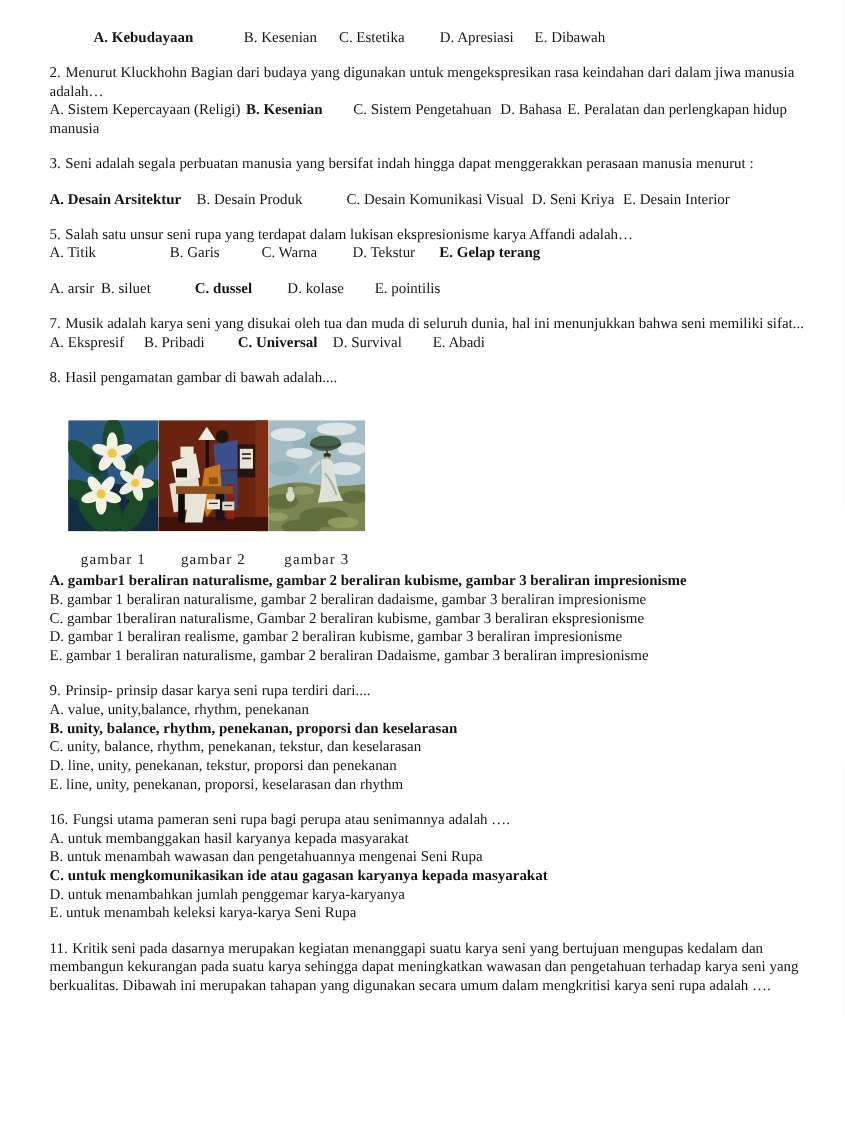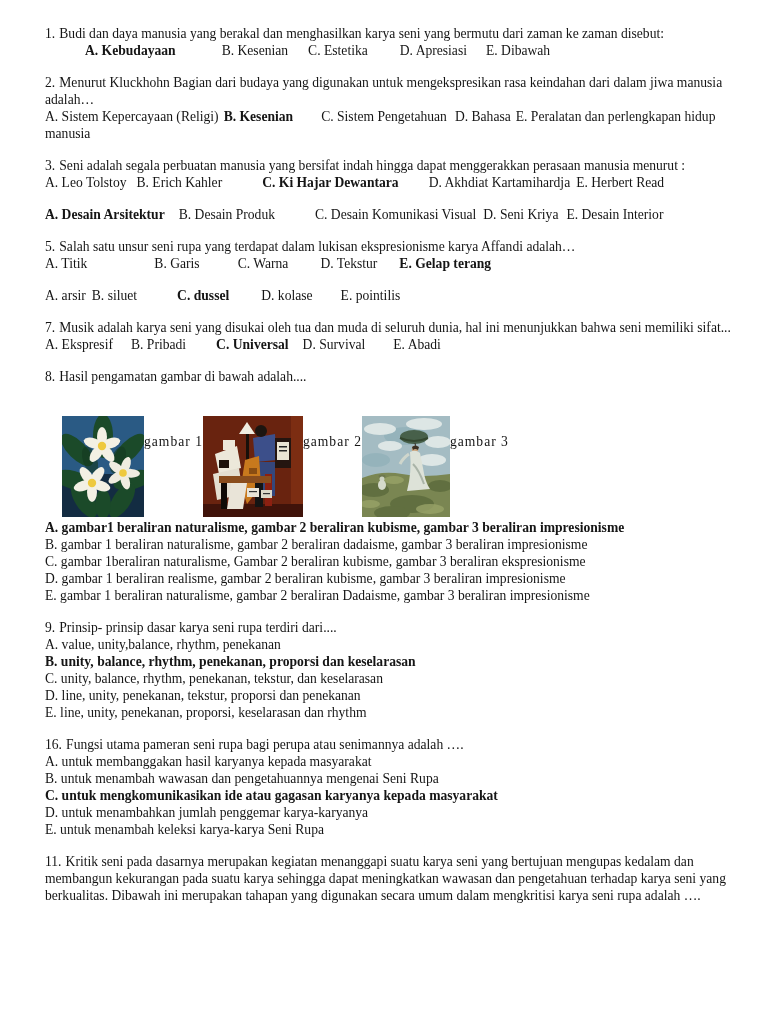--- a/index.html
+++ b/index.html
@@ -24,45 +24,43 @@
   .qnum { margin-right: 0.3em; }
   .opt { }
   .bold { font-weight: bold; }
   .opts.block .opt { display: block; }
   .opts.inline .opt { display: inline; }
   .figures {
     display: flex;
     align-items: flex-start;
     margin: 31px 0 2px 17px;
   }
-  .figures figure { margin: 0; padding: 0; display: flex; flex-direction: row; }
+  .figures figure { margin: 0; padding: 0; display: flex; flex-direction: column; }
   .figures svg { display: block; }
   .figures figcaption {
     margin-top: 17px;
     text-align: center;
     letter-spacing: 1px;
   }
   .opts { margin-top: 0; }
 </style>
 </head>
 <body>
 
 <div class="page">
   <div id="questions">
       <div class="q">
-        <p class="qtext"><span class="qnum">1.</span><span>Budi dan daya manusia yang berakal dan menghasilkan karya seni yang bermutu dari zaman ke zaman disebut:</span></p>
         <p class="opts inline"><span class="opt bold" style="margin-right: 46px; margin-left: 40px;">A. Kebudayaan</span><span class="opt" style="margin-right: 20px;">B. Kesenian</span><span class="opt" style="margin-right: 32px;">C. Estetika</span><span class="opt" style="margin-right: 19px;">D. Apresiasi</span><span class="opt">E. Dibawah</span></p>
       </div>
       <div class="q">
         <p class="qtext"><span class="qnum">2.</span><span>Menurut Kluckhohn Bagian dari budaya yang digunakan untuk mengekspresikan rasa keindahan dari dalam jiwa manusia adalah…</span></p>
         <p class="opts inline"><span class="opt" style="margin-right: 5px;">A. Sistem Kepercayaan (Religi)</span><span class="opt bold" style="margin-right: 28px;">B. Kesenian</span><span class="opt" style="margin-right: 8px;">C. Sistem Pengetahuan</span><span class="opt" style="margin-right: 5px;">D. Bahasa</span><span class="opt">E. Peralatan dan perlengkapan hidup manusia</span></p>
       </div>
       <div class="q">
         <p class="qtext"><span class="qnum">3.</span><span>Seni adalah segala perbuatan manusia yang bersifat indah hingga dapat menggerakkan perasaan manusia menurut :</span></p>
-        <p class="opts inline"><span class="opt" style="margin-right: 10px;">A. Leo Tolstoy</span><span class="opt" style="margin-right: 40px;">B. Erich Kahler</span><span class="opt bold" style="margin-right: 30px;">C. Ki Hajar Dewantara</span><span class="opt" style="margin-right: 6px;">D. Akhdiat Kartamihardja</span><span class="opt">E. Herbert Read</span></p>
       </div>
       <div class="q">
         <p class="opts inline"><span class="opt bold" style="margin-right: 14px;">A. Desain Arsitektur</span><span class="opt" style="margin-right: 40px;">B. Desain Produk</span><span class="opt" style="margin-right: 7px;">C. Desain Komunikasi Visual</span><span class="opt" style="margin-right: 8px;">D. Seni Kriya</span><span class="opt">E. Desain Interior</span></p>
       </div>
       <div class="q">
         <p class="qtext"><span class="qnum">5.</span><span>Salah satu unsur seni rupa yang terdapat dalam lukisan ekspresionisme karya Affandi adalah…</span></p>
         <p class="opts inline"><span class="opt" style="margin-right: 67px;">A. Titik</span><span class="opt" style="margin-right: 38px;">B. Garis</span><span class="opt" style="margin-right: 32px;">C. Warna</span><span class="opt" style="margin-right: 22px;">D. Tekstur</span><span class="opt bold">E. Gelap terang</span></p>
       </div>
       <div class="q">
         <p class="opts inline"><span class="opt" style="margin-right: 6px;">A. arsir</span><span class="opt" style="margin-right: 40px;">B. siluet</span><span class="opt bold" style="margin-right: 32px;">C. dussel</span><span class="opt" style="margin-right: 28px;">D. kolase</span><span class="opt">E. pointilis</span></p>

